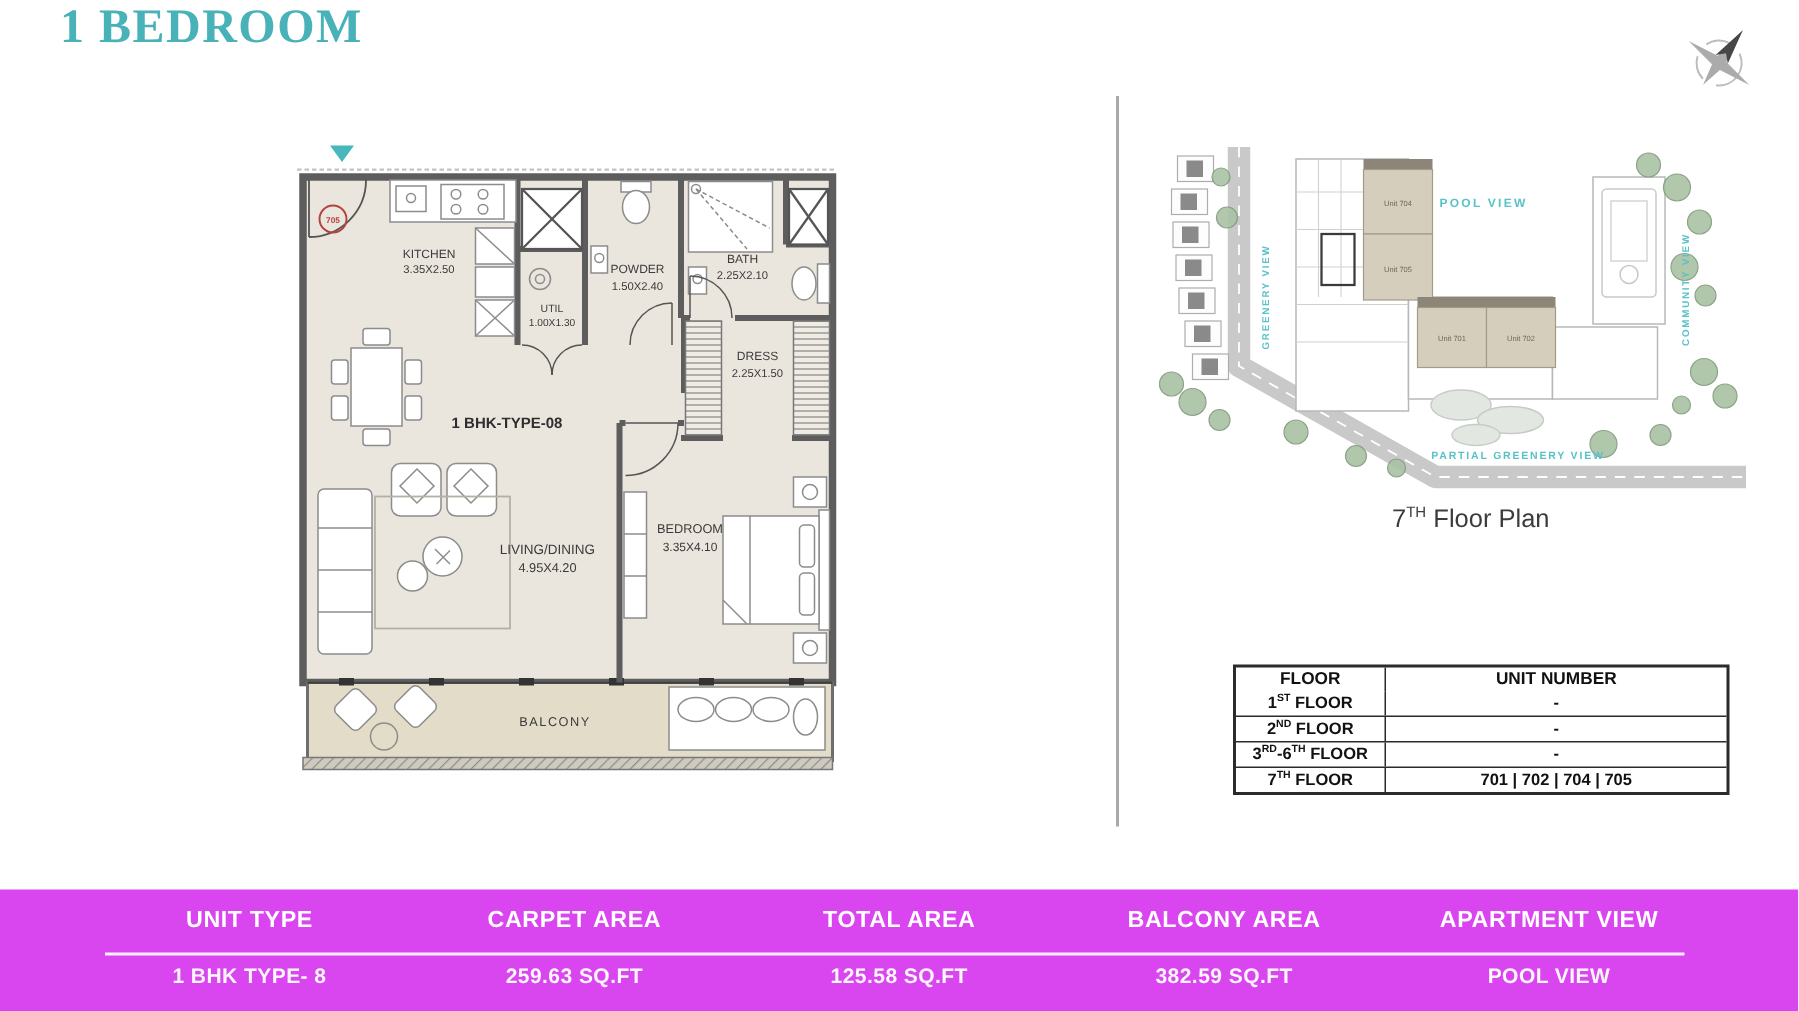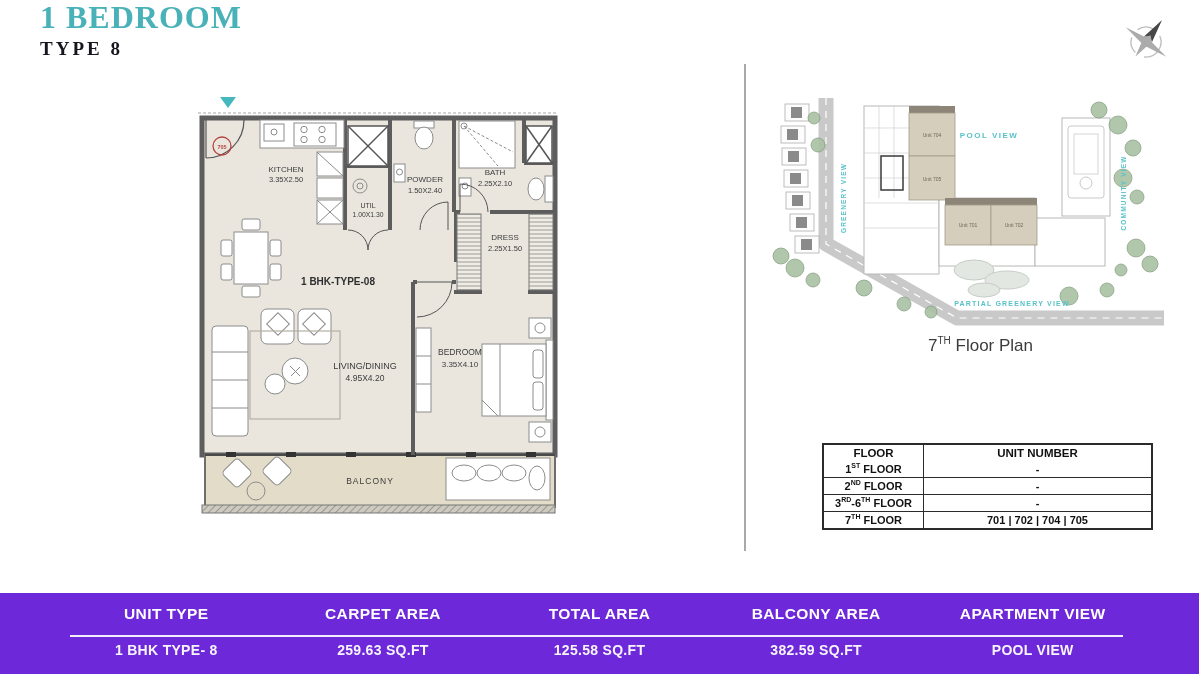--- a/index.html
+++ b/index.html
@@ -35,38 +35,37 @@
   .floor-table{position:absolute;left:822px;top:443px;width:327px;
                border:2px solid #2b2b2b;font-size:11px;font-weight:700;color:#111;}
   .ft-row{display:grid;grid-template-columns:100px 1fr;}
   .ft-row + .ft-row{border-top:1.2px solid #2b2b2b;}
   .ft-cell{padding:2px 2px 1px;text-align:center;line-height:13px;}
   .ft-cell.first{border-right:1.2px solid #2b2b2b;}
   .ft-head{font-size:11.5px;}
   .floor-table sup{font-size:7px;line-height:0;}
 
   
-  .summary-bar{position:absolute;left:0;top:593px;width:1199px;height:81px;background:#6d28d9;}
+  .summary-bar{position:absolute;left:0;top:593px;width:1199px;height:81px;background:#d946ef;}
   .sb-row{position:absolute;left:58px;right:58px;display:flex;}
   .sb-labels{top:12px;}
   .sb-values{top:49px;font-weight:bold;}
   .sb-col{flex:1;text-align:center;color:#ffffff;}
   .sb-label{font-size:15.5px;font-weight:700;letter-spacing:.4px;}
   .sb-value{font-size:14px;color:rgba(255,255,255,.95);letter-spacing:.3px;}
   .sb-underline{position:absolute;left:70px;width:1053px;top:42px;height:1.6px;
                 background:rgba(255,255,255,.92);}
 </style>
 </head>
 <body>
 
 <div class="page">
 
   <div class="title-block">
     <div class="title-main">1 BEDROOM</div>
-    <div class="title-sub">TYPE 8</div>
   </div>
 
   <div class="plan-marker"></div>
 
   <svg class="floorplan plan" viewBox="0 0 360 402">
     <defs>
       <pattern id="hatch" patternUnits="userSpaceOnUse" width="5" height="5" patternTransform="rotate(45)">
         <rect width="5" height="5" fill="#cfcac0"></rect>
         <line x1="0" y1="0" x2="0" y2="5" stroke="#8e8c86" stroke-width="1.6"></line>
       </pattern>

